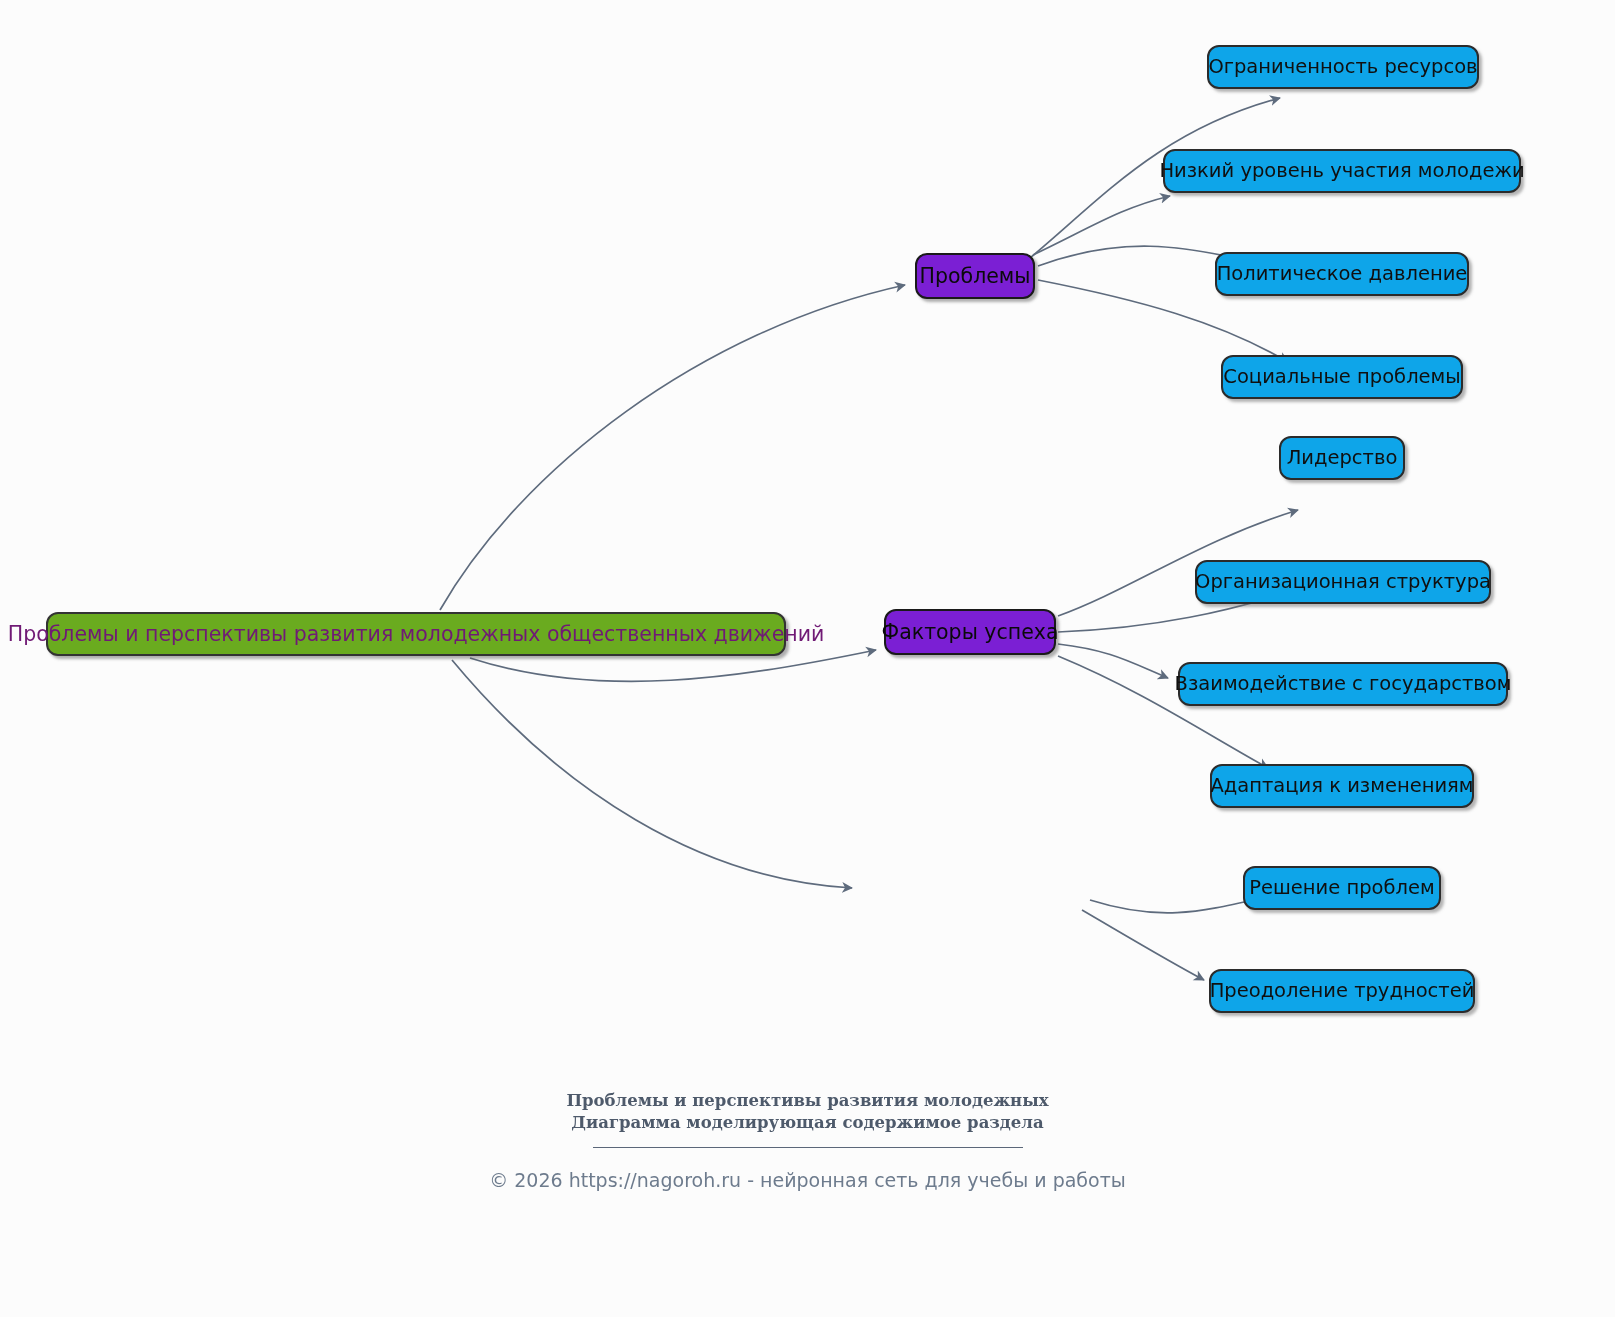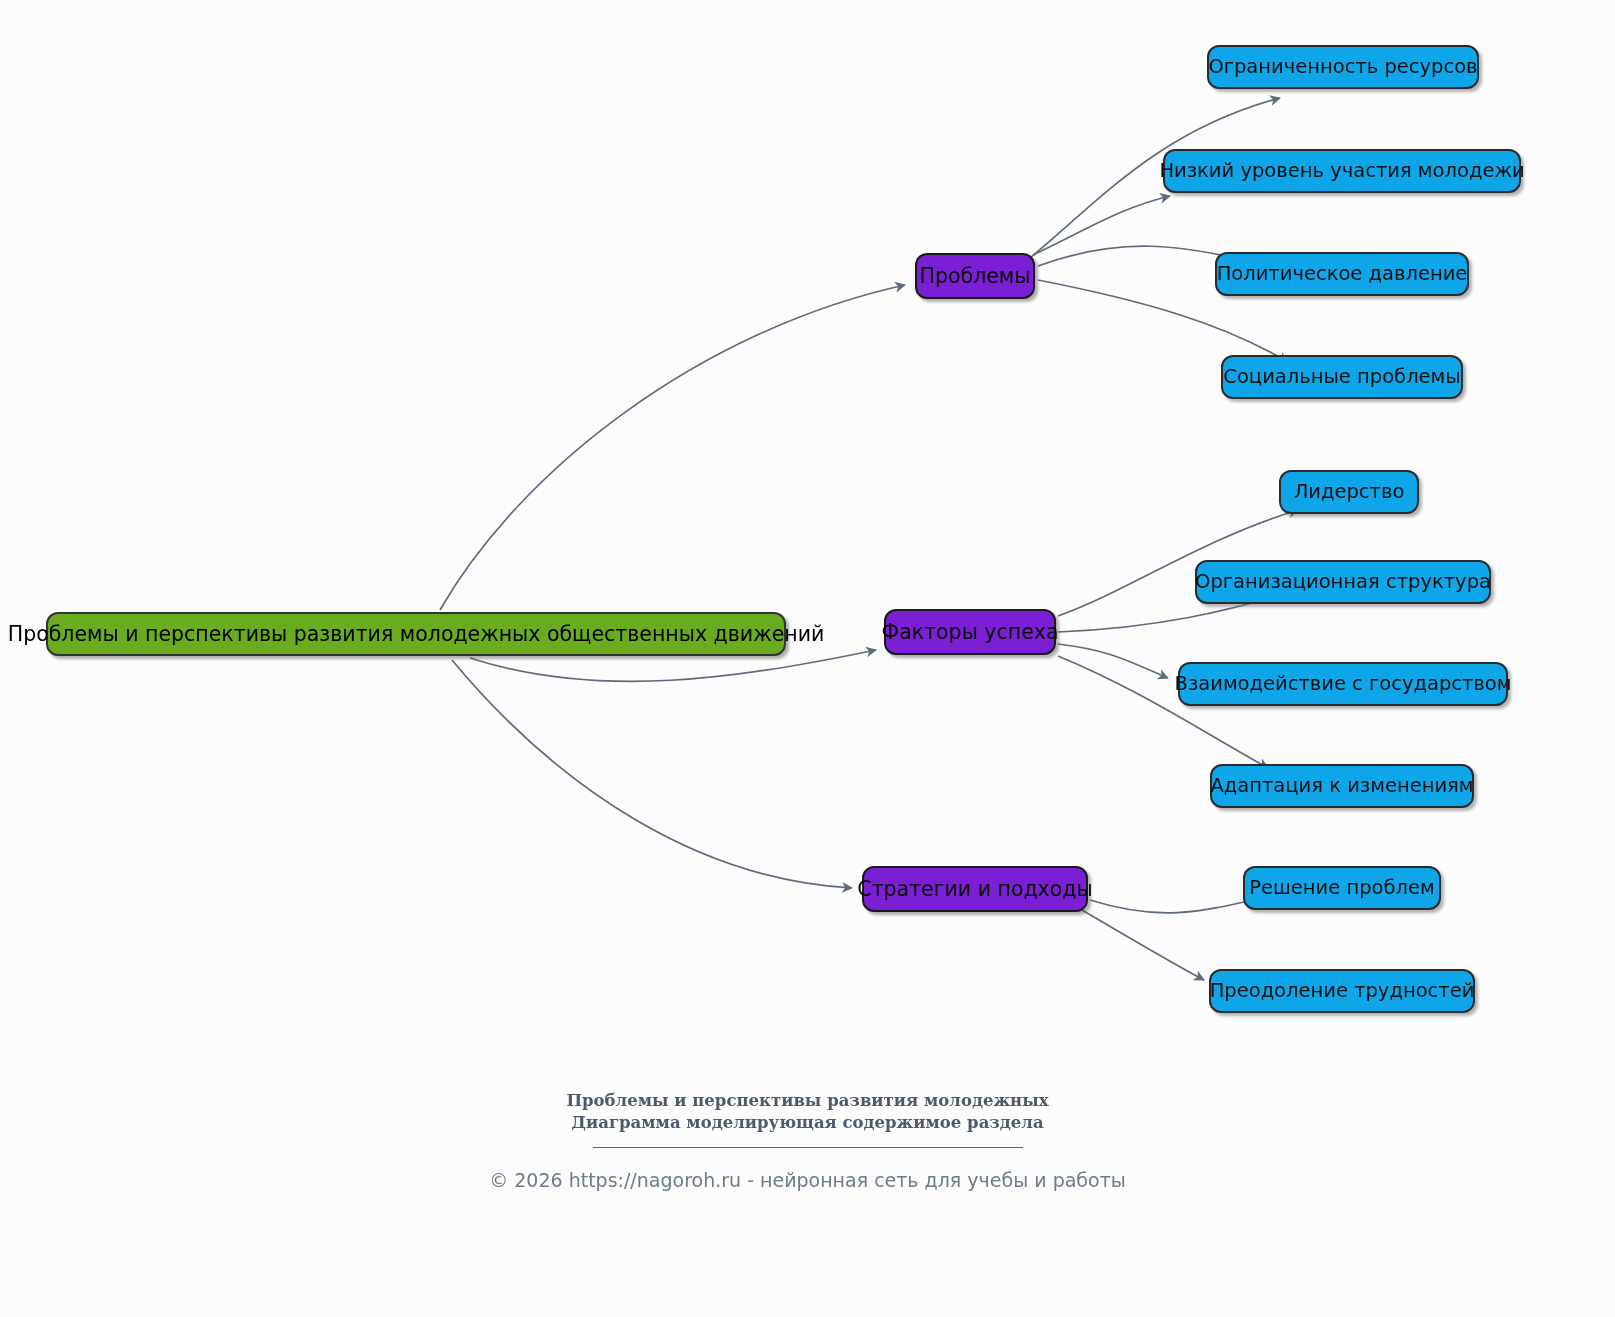--- a/index.html
+++ b/index.html
@@ -38,21 +38,21 @@
     align-items: center;
     justify-content: center;
     border-radius: 12px;
     white-space: nowrap;
     line-height: 1;
   }
 
   .node-root {
     background: #6aab1f;
     border: 2px solid #333333;
-    color: #000000;
+    color: #701a75;
     font-size: 20.5px;
     box-shadow: 3px 3px 3px rgba(80,80,80,0.45);
     padding: 0 14px;
   }
 
   .node-branch {
     background: #7b1fd4;
     border: 2px solid #1a1a1a;
     color: #0a0a0a;
     font-size: 20.5px;
@@ -150,36 +150,33 @@
     <span>Политическое давление</span>
   </div>
   <div class="node node-leaf" style="left:1221px; top:355px; width:242px; height:44px;">
     <span>Социальные проблемы</span>
   </div>
 
   <div class="node node-branch" style="left:884px; top:609px; width:172px; height:46px;">
     <span>Факторы успеха</span>
   </div>
 
-  <div class="node node-leaf" style="left:1279px; top:470px; width:140px; height:44px;">
+  <div class="node node-leaf" style="left:1279px; top:436px; width:126px; height:44px;">
     <span>Лидерство</span>
   </div>
   <div class="node node-leaf" style="left:1195px; top:560px; width:296px; height:44px;">
     <span>Организационная структура</span>
   </div>
   <div class="node node-leaf" style="left:1178px; top:662px; width:330px; height:44px;">
     <span>Взаимодействие с государством</span>
   </div>
   <div class="node node-leaf" style="left:1210px; top:764px; width:264px; height:44px;">
     <span>Адаптация к изменениям</span>
   </div>
 
-  <div class="node node-branch" style="left:862px; top:866px; width:226px; height:46px;">
-    <span>Стратегии и подходы</span>
-  </div>
 
   <div class="node node-leaf" style="left:1243px; top:866px; width:198px; height:44px;">
     <span>Решение проблем</span>
   </div>
   <div class="node node-leaf" style="left:1209px; top:969px; width:266px; height:44px;">
     <span>Преодоление трудностей</span>
   </div>
 
   <div id="footer">
     <div class="caption">Проблемы и перспективы развития молодежных</div>

